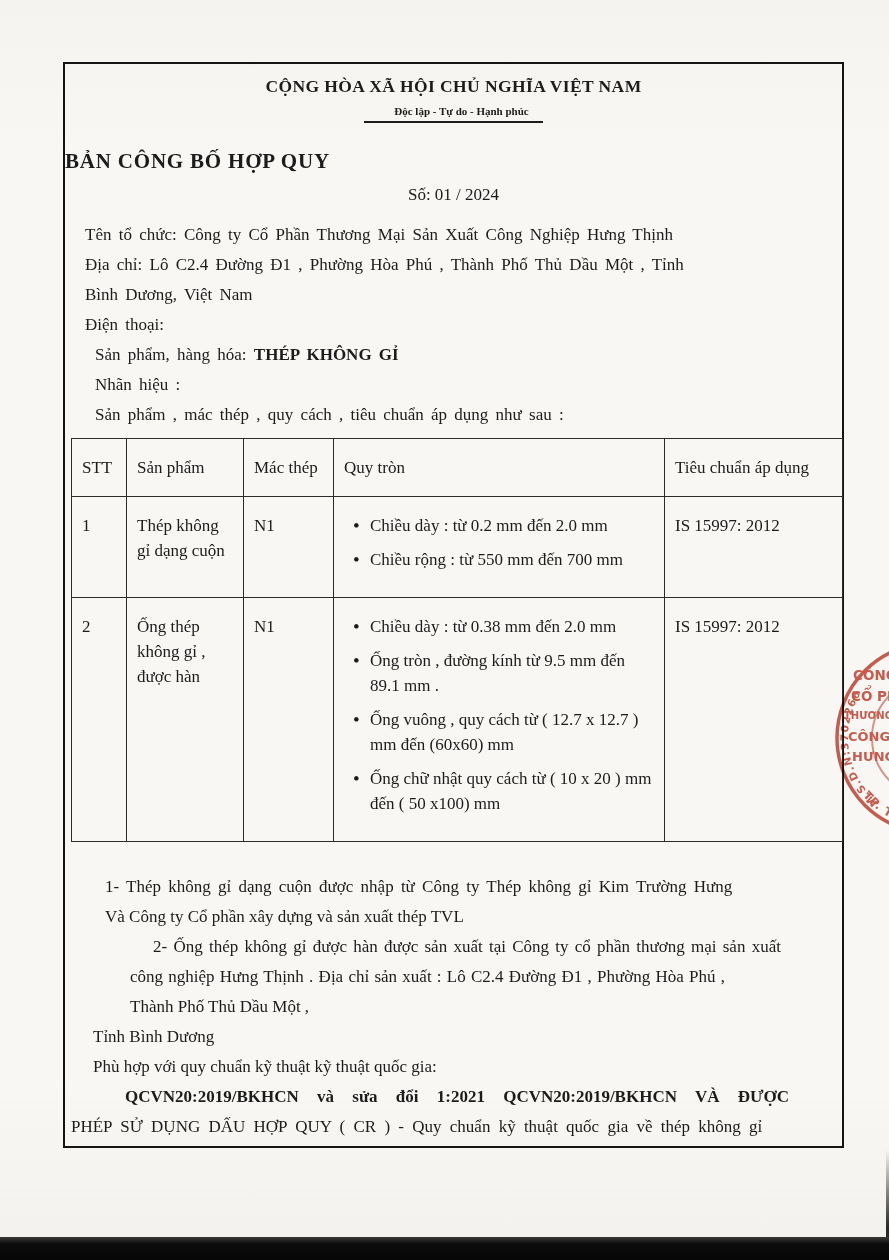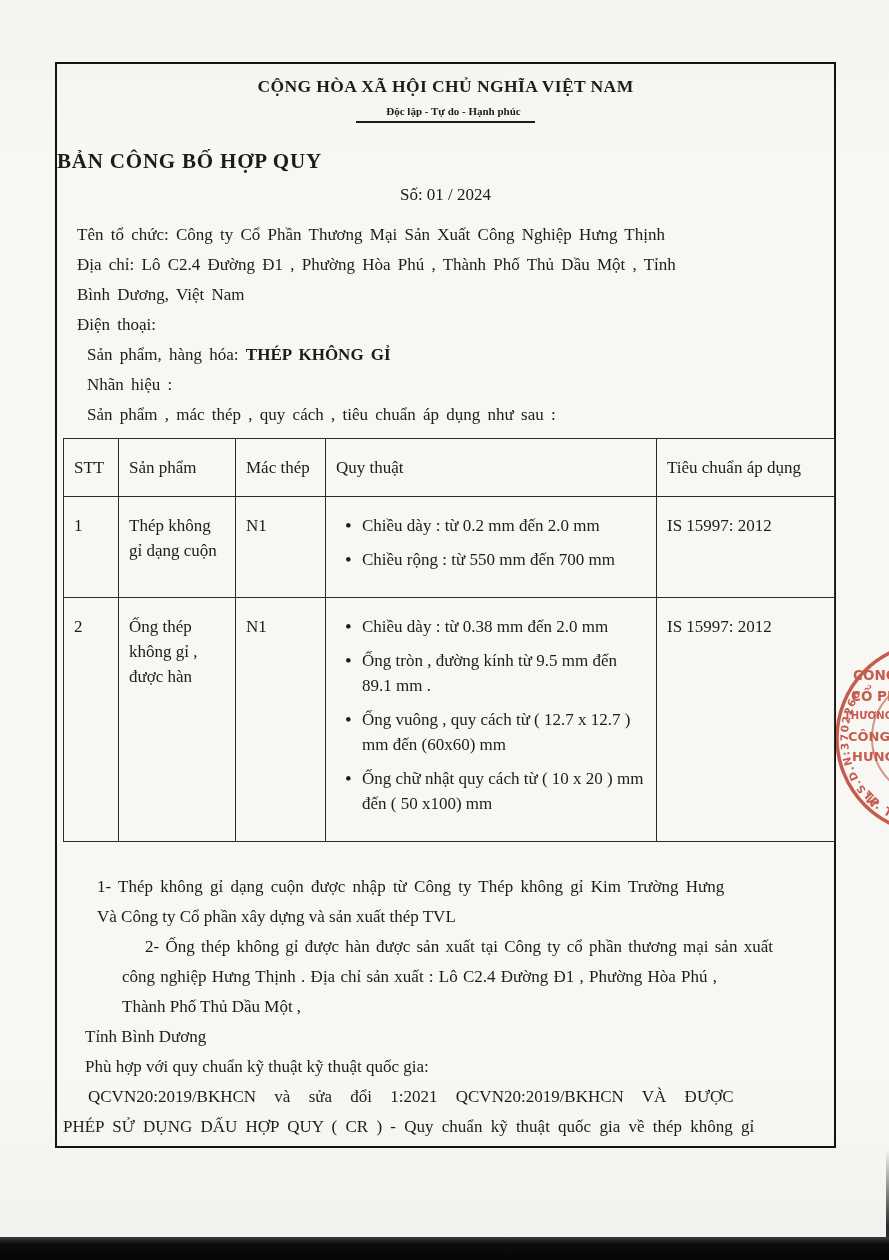--- a/index.html
+++ b/index.html
@@ -7,21 +7,21 @@
   .sheet {
     position:relative;
     width:889px; height:1260px;
     margin:0 auto;
     overflow:hidden;
     background:linear-gradient(180deg,#f4f3ef 0%,#f8f7f4 12%,#f8f7f4 86%,#f2f1ed 100%);
     font-family:"Liberation Serif","DejaVu Serif",serif;
     color:#1c1c1c;
   }
   .frame {
-    position:absolute; left:55px; top:62px;
+    position:absolute; left:63px; top:62px;
     width:781px; height:1086px;
     border:2px solid #141414;
     padding-top:12px;
   }
   
   .nat-header { text-align:center; }
   .nat-title { font-size:17.5px; font-weight:bold; letter-spacing:.4px; }
   .motto-wrap { margin-top:4px; }
   .motto {
     display:inline-block; font-size:11px; font-weight:bold;
@@ -55,21 +55,21 @@
   tr.row-1 td { height:100px; }
   tr.row-2 td { height:243px; }
 
   
   .notes { margin:30px 18px 0 40px; font-size:17px; line-height:30px; }
   .notes .cont { margin-left:25px; }
   .ws1 { word-spacing:1px; } .ws2 { word-spacing:2px;margin-left:48px; } .ws3 { word-spacing:3px; }
 
   
   .footer { margin:0 0 0 28px; font-size:17px; line-height:30px; }
-  .qcvn1 { margin-left:3px; word-spacing:14px; }
+  .qcvn1 { margin-left:32px; word-spacing:14px;font-weight:bold; }
   .qcvn2 { margin-left:-22px; word-spacing:4px; }
 
   
   .stamp {
     position:absolute; left:782px; top:588px;
     width:300px; height:300px;
     opacity:.84; mix-blend-mode:multiply;
     pointer-events:none;
   }
   .stamp text { font-family:"DejaVu Sans","Liberation Sans",sans-serif; font-weight:bold; }
@@ -118,21 +118,21 @@
           <col style="width:117px">
           <col style="width:90px">
           <col style="width:331px">
           <col style="width:178px">
       </colgroup>
       <thead>
         <tr>
           <th class="c-stt">STT</th>
           <th>Sản phẩm</th>
           <th>Mác thép</th>
-          <th>Quy thuật</th>
+          <th>Quy tròn</th>
           <th>Tiêu chuẩn áp dụng</th>
         </tr>
       </thead>
       <tbody>
         <tr class="row-1">
           <td class="c-stt">1</td>
           <td class="c-prod">Thép không gỉ dạng cuộn</td>
           <td class="c-grade">N1</td>
           <td class="c-spec">
             <ul class="spec-list">

